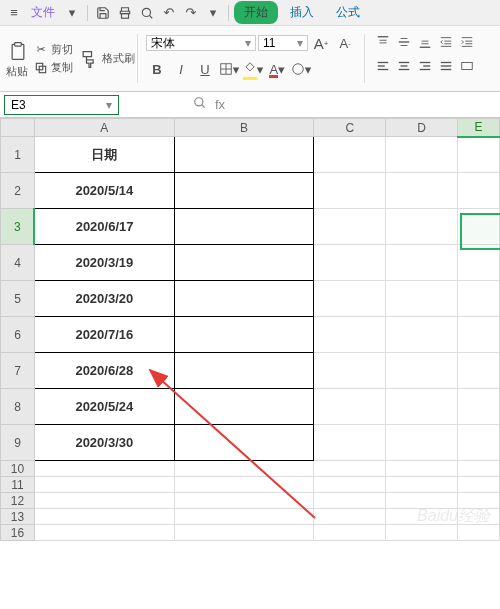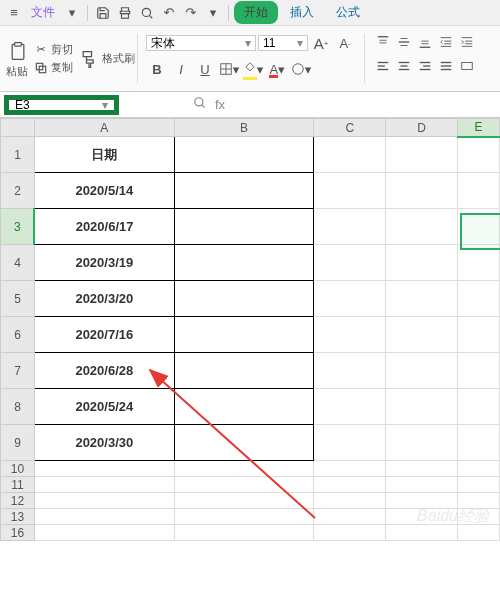--- a/index.html
+++ b/index.html
@@ -33,21 +33,21 @@
     .font-btn.italic { font-style: italic; }
     
     .align-group { display: flex; flex-direction: column; gap: 4px; padding: 2px 6px; }
     .align-row { display: flex; gap: 1px; }
     .align-btn { width: 20px; height: 20px; display: flex; align-items: center; justify-content: center; color: #555; }
     
     .vdivider { width: 1px; background: #ddd; margin: 4px 2px; }
     
     
     .formula-bar { display: flex; align-items: center; height: 26px; border-bottom: 1px solid #ccc; background: #fff; }
-    .name-box { width: 115px; border: 5px solid #15803d; height: 20px; margin: 0 4px; padding: 0 6px; font-size: 12px; display: flex; align-items: center; background: #fff; }
+    .name-box { width: 115px; border: 1px solid #15803d; height: 20px; margin: 0 4px; padding: 0 6px; font-size: 12px; display: flex; align-items: center; background: #fff; }
     .fx-area { display: flex; align-items: center; gap: 8px; margin-left: 70px; color: #888; }
     .fx-icon { font-size: 13px; }
     
     
     .grid-container { position: relative; }
     .grid { border-collapse: collapse; table-layout: fixed; }
     .corner { width: 34px; height: 18px; background: #e8e8e8; border: 1px solid #ccc; }
     .col-header { height: 18px; background: #e8e8e8; border: 1px solid #ccc; text-align: center; font-size: 12px; color: #555; }
     .col-header.selected { background: #d4e8d4; color: #2a7a2a; border-bottom: 2px solid #27ae60; }
     .row-header { width: 34px; background: #e8e8e8; border: 1px solid #ccc; text-align: center; font-size: 12px; color: #555; }

